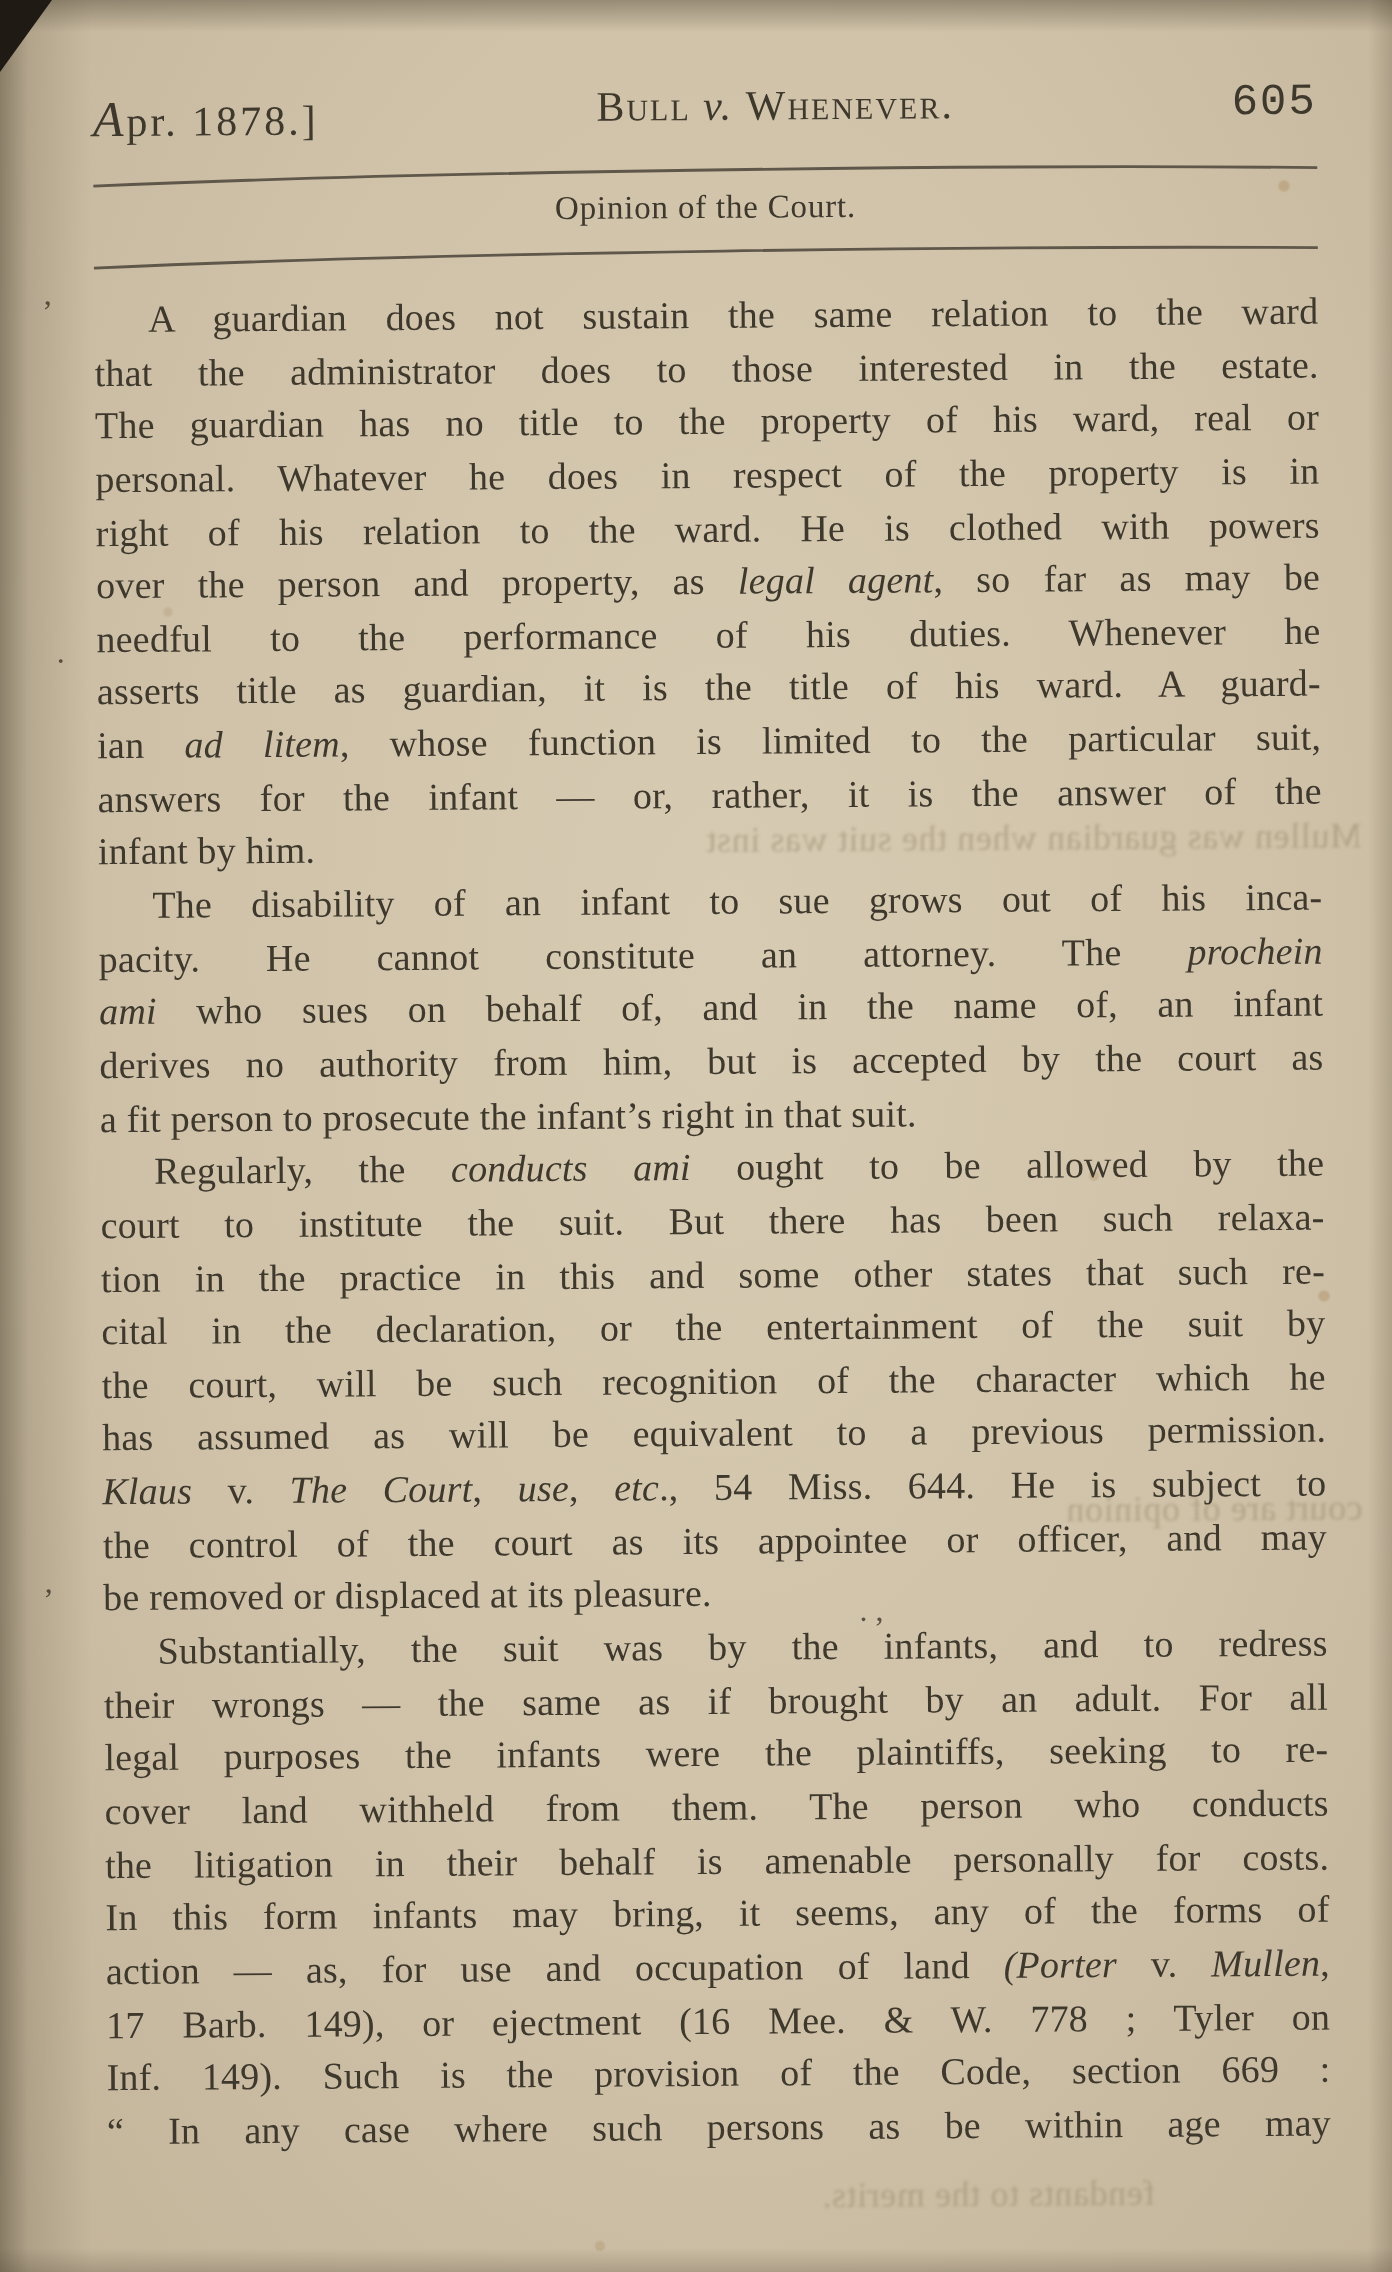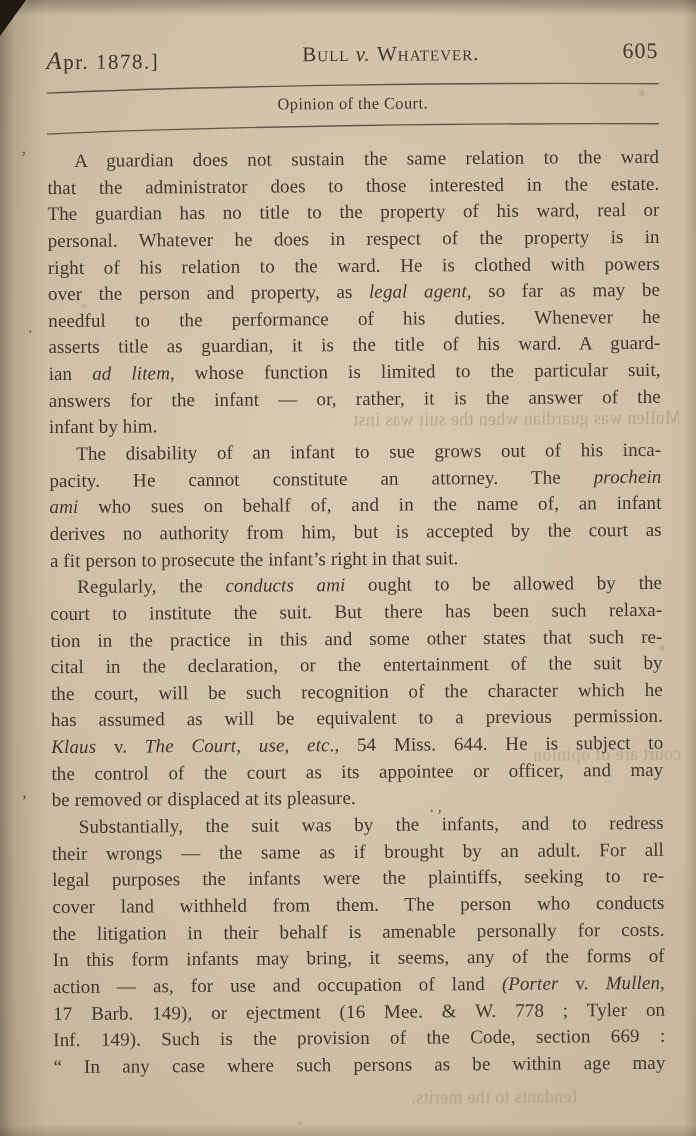--- a/index.html
+++ b/index.html
@@ -21,21 +21,21 @@
   .content{position:absolute;inset:0;transform:rotate(-0.4deg);transform-origin:50% 50%;}
   
   .header{
     position:absolute;left:50px;right:34px;top:38px;
     display:flex;justify-content:space-between;align-items:baseline;
     color:var(--ink,#3e382d);
   }
   .hdr-left{display:inline-block;font-size:21px;letter-spacing:1.5px;transform:translateY(7px);}
   .hdr-left::first-letter{font-style:italic;font-size:25px;}
   .hdr-center{font-size:21px;letter-spacing:1px;transform:translateY(1px);}
-  .hdr-right{font-size:22px;letter-spacing:1px;}
+  .hdr-right{font-size:22px;letter-spacing:1px;font-family:Liberation Mono, monospace;}
   .sc{font-variant:small-caps;text-align:right;}
   .it{font-style:italic;}
   .rule{position:absolute;left:48px;}
   .rule1{top:80px;}
   .rule2{top:120px;}
   .section-title{
     position:absolute;top:94px;left:50px;width:612px;text-align:center;
     font-size:16.5px;letter-spacing:.4px;color:var(--ink,#3e382d);
   }
   
@@ -70,21 +70,21 @@
   }
 </style>
 </head>
 <body>
 
 <div class="page">
   <div class="content">
 
     <div class="header">
       <span class="hdr-left">Apr. 1878.]</span>
-      <span class="hdr-center"><span class="sc">Bull</span><span> </span><span class="it">v.</span><span> </span><span class="sc">Whatever.</span></span>
+      <span class="hdr-center"><span class="sc">Bull</span><span> </span><span class="it">v.</span><span> </span><span class="sc">Whenever.</span></span>
       <span class="hdr-right">605</span>
     </div>
 
     <svg class="rule rule1" width="616" height="14" viewBox="0 0 616 14">
       <path d="M2,11 C160,5 440,3 614,6" fill="none" stroke="#5f574a" stroke-width="1.4"></path>
     </svg>
 
     <div class="section-title">Opinion of the Court.</div>
 
     <svg class="rule rule2" width="616" height="14" viewBox="0 0 616 14">

